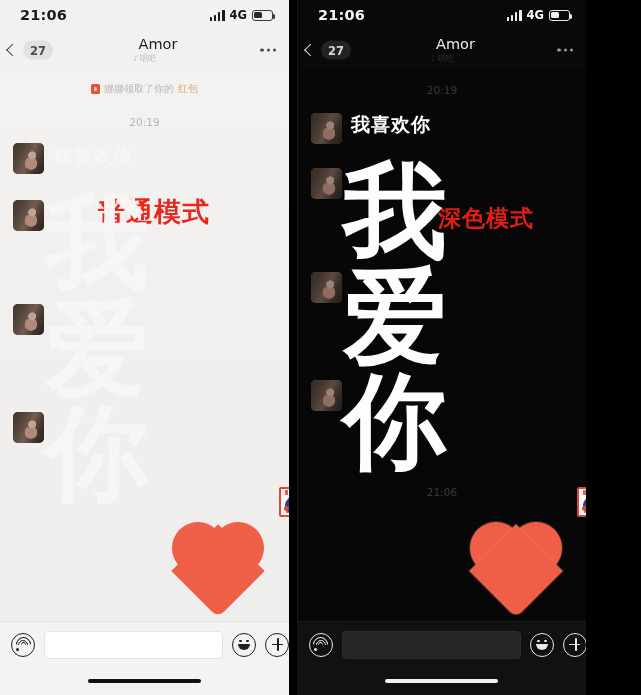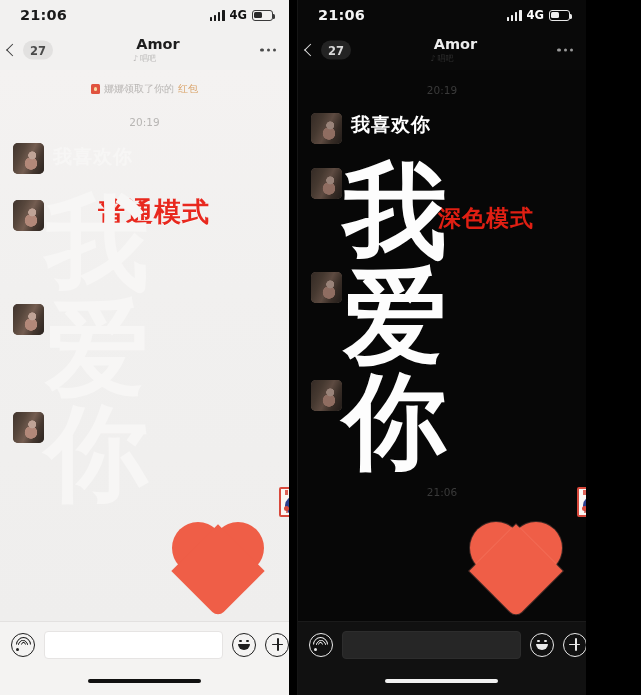--- a/index.html
+++ b/index.html
@@ -47,21 +47,21 @@
   .chev { width:9px; height:9px; border-left:1.8px solid; border-bottom:1.8px solid;
           transform:rotate(45deg); display:block; margin-right:2px; }
   .panel.light .chev { border-color:#3c3c3c; }
   .panel.dark  .chev { border-color:#e2e2e2; }
   .badge-pill { min-width:30px; height:19px; border-radius:10px; display:flex;
                 align-items:center; justify-content:center; font-size:11.5px;
                 font-weight:600; padding:0 7px; }
   .panel.light .badge-pill { background:#e2e1e0; color:#4a4a4a; }
   .panel.dark  .badge-pill { background:#232323; color:#d8d8d8; }
   .nav-title-wrap { position:absolute; left:0; right:0; text-align:center; pointer-events:none; }
-  .nav-title { font-size:14.5px; font-weight:700; line-height:15px;padding-left:27px; }
+  .nav-title { font-size:14.5px; font-weight:400; line-height:15px;padding-left:27px; }
   .panel.light .nav-title { color:#1d1d1d; }
   .panel.dark  .nav-title { color:#ededed; }
   .nav-sub { font-size:8px; line-height:11px; display:flex; align-items:center;
              justify-content:center; gap:2px; margin-top:1px; }
   .panel.light .nav-sub { color:#bdbcbb; }
   .panel.dark  .nav-sub { color:#2f2f2f; }
   .nav-sub .note { font-size:8px; }
   .nav-more { position:absolute; right:13px; top:50%; transform:translateY(-50%);
               display:flex; gap:3px; cursor:pointer; }
   .nav-more i { width:3.2px; height:3.2px; border-radius:50%; display:block; }

